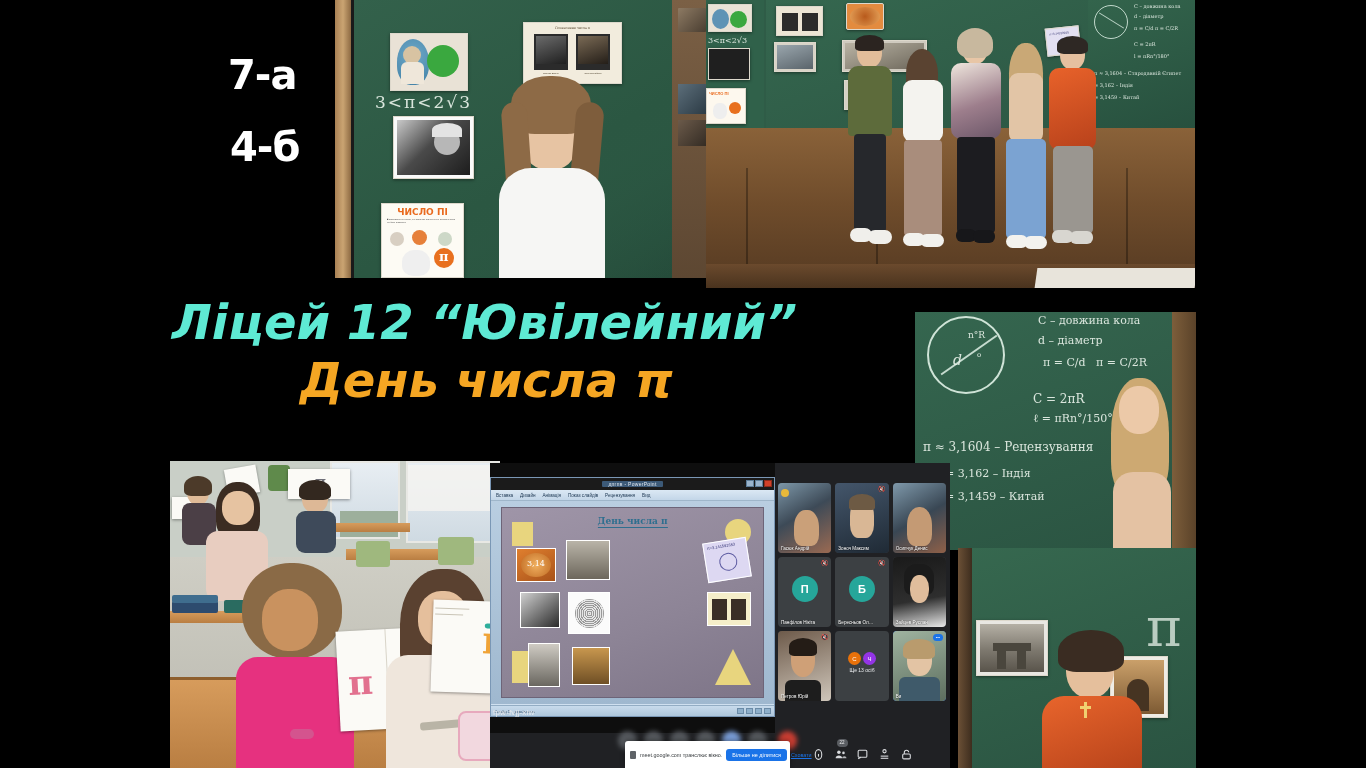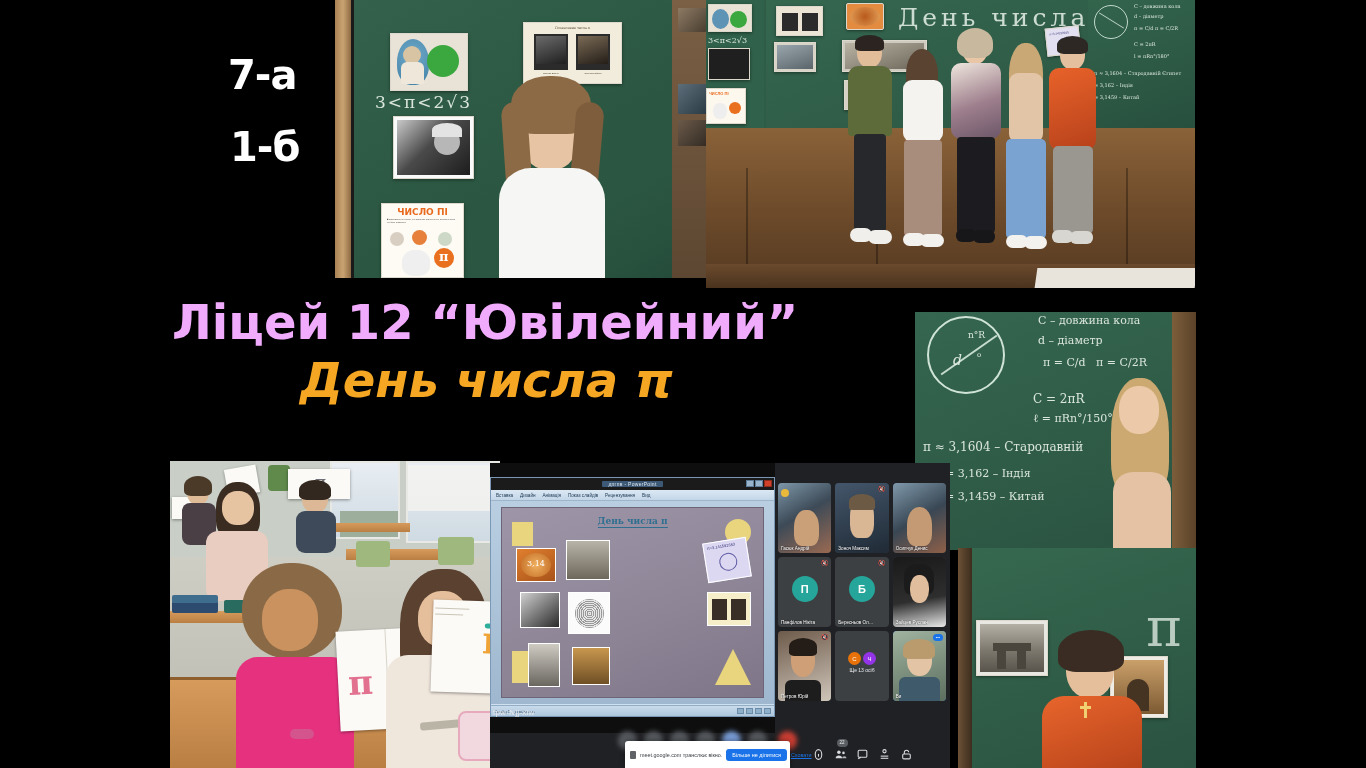--- a/index.html
+++ b/index.html
@@ -31,23 +31,24 @@
   #class-a { left: 228px; top: 52px; }
   #class-b { left: 230px; top: 124px; }
 
   #title-main {
     position: absolute;
     left: 172px; top: 294px;
     width: 640px;
     font-family: "DejaVu Sans", sans-serif;
     font-weight: bold;
     font-size: 48px;
-    color: #f0abfc;
+    color: #5eead4;
     letter-spacing: 0px;
     white-space: nowrap;
+    font-style: italic;
   }
   #title-sub {
     position: absolute;
     left: 300px; top: 352px;
     font-family: "DejaVu Sans", sans-serif;
     font-weight: bold;
     font-style: italic;
     font-size: 48px;
     color: #f5a623;
     white-space: nowrap;
@@ -332,21 +333,20 @@
       <div style="position:absolute;inset:3px;border-radius:50%;background:radial-gradient(circle,#b85a1c,#e6a35a);"></div>
     </div>
     <div class="poster" style="left:68px;top:42px;width:42px;height:30px;background:#d9d4c8;">
       <div style="position:absolute;inset:2px;background:linear-gradient(160deg,#9aa6ad,#5a646b);"></div>
     </div>
     <div class="poster" style="left:136px;top:40px;width:85px;height:32px;background:#cfcabf;">
       <div style="position:absolute;inset:2px;background:linear-gradient(160deg,#b9b3a4,#6d675b);"></div>
     </div>
     <div class="poster" style="left:138px;top:80px;width:40px;height:30px;background:#d6d1c4;"></div>
 
-    <div class="chalk-text" style="left:192px;top:3px;font-size:25px;font-family:'DejaVu Serif',serif;letter-spacing:4px;opacity:.85;">День числа</div>
     <div class="poster" style="left:340px;top:27px;width:34px;height:28px;background:#e3e0f2;transform:rotate(-6deg);">
       <div style="position:absolute;left:3px;top:3px;font-size:3px;color:#41407a;">π≈3,14159265</div>
       <div style="position:absolute;left:10px;top:10px;width:14px;height:14px;border-radius:50%;border:1px solid #5b59a0;"></div>
     </div>
 
     <div style="position:absolute;left:382px;top:0;width:110px;height:128px;background:linear-gradient(160deg,#33644c,#27503e);"></div>
     <div style="position:absolute;left:388px;top:5px;width:34px;height:34px;border-radius:50%;border:1px solid rgba(240,255,245,.75);"></div>
     <div style="position:absolute;left:391px;top:20px;width:29px;height:1px;background:rgba(240,255,245,.7);transform:rotate(32deg);"></div>
     <div class="chalk-text" style="left:428px;top:3px;font-size:5px;">C – довжина кола</div>
     <div class="chalk-text" style="left:428px;top:13px;font-size:5px;">d – діаметр</div>
@@ -414,21 +414,21 @@
     <div style="position:absolute;left:20px;top:42px;width:68px;height:2px;background:rgba(235,250,240,.8);transform:rotate(-35deg);"></div>
     <div class="chalk-text" style="left:53px;top:18px;font-size:9px;">n°R</div>
     <div class="chalk-text" style="left:38px;top:40px;font-size:14px;font-style:italic;">d</div>
     <div class="chalk-text" style="left:62px;top:39px;font-size:7px;">o</div>
 
     <div class="chalk-text" style="left:123px;top:2px;font-size:11px;">C – довжина кола</div>
     <div class="chalk-text" style="left:123px;top:22px;font-size:11px;">d – діаметр</div>
     <div class="chalk-text" style="left:128px;top:44px;font-size:11px;">π = C/d&nbsp;&nbsp;&nbsp;π = C/2R</div>
     <div class="chalk-text" style="left:118px;top:80px;font-size:12px;">C = 2πR</div>
     <div class="chalk-text" style="left:118px;top:100px;font-size:11px;">ℓ = πRn°/150°</div>
-    <div class="chalk-text" style="left:8px;top:128px;font-size:12px;">π ≈ 3,1604 – Стародавній</div>
+    <div class="chalk-text" style="left:8px;top:128px;font-size:12px;">π ≈ 3,1604 – Рецензування</div>
     <div class="chalk-text" style="left:30px;top:155px;font-size:11px;">= 3,162 – Індія</div>
     <div class="chalk-text" style="left:30px;top:178px;font-size:11px;">= 3,1459 – Китай</div>
 
     <div style="position:absolute;left:182px;top:72px;width:86px;height:166px;">
       <div style="position:absolute;left:22px;top:0;width:40px;height:52px;border-radius:46%;background:#ecc9a8;"></div>
       <div style="position:absolute;left:14px;top:-6px;width:58px;height:120px;border-radius:46% 46% 30% 30%;background:#cda972;"></div>
       <div style="position:absolute;left:22px;top:2px;width:40px;height:48px;border-radius:46%;background:#ecc9a8;"></div>
       <div style="position:absolute;left:16px;top:88px;width:58px;height:78px;border-radius:20px 20px 0 0;background:#e4c2a3;"></div>
     </div>
 
@@ -728,17 +728,17 @@
   </div>
 
   <div id="share-bar">
     <span class="share-glyph"></span>
     <span class="share-text">meet.google.com транслює вікно.</span>
     <button id="share-stop">Більше не ділитися</button>
     <span id="share-hide">Сховати</span>
   </div>
 
   <div class="class-label" id="class-a">7-а</div>
-  <div class="class-label" id="class-b">1-б</div>
+  <div class="class-label" id="class-b">4-б</div>
   <div id="title-main">Ліцей 12 “Ювілейний”</div>
   <div id="title-sub">День числа π</div>
 
 </div>
 
 </body></html>

